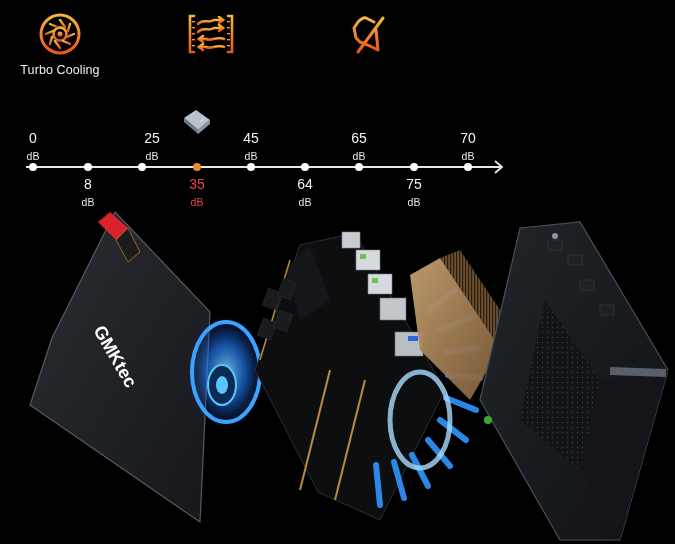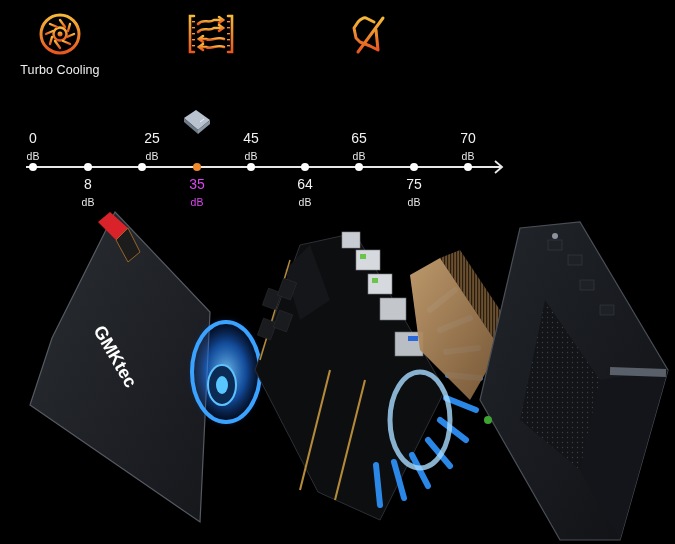--- a/index.html
+++ b/index.html
@@ -11,21 +11,21 @@
   #f1 { left: 14px; width: 92px; }
   #f2 { left: 116px; width: 190px; }
   #f3 { left: 312px; width: 116px; }
 
   .timeline { position: absolute; left: 0; top: 0; width: 675px; height: 210px; }
   .tick { position: absolute; text-align: center; width: 40px; margin-left: -20px; line-height: 1; }
   .tick .num { display: block; font-size: 14px; color: #f2f2f2; }
   .tick .unit { display: block; font-size: 10.5px; color: #e6e6e6; margin-top: 6px; text-align: center; }
   .tick.up { top: 131px; }
   .tick.down { top: 177px; }
-  .tick.active .num, .tick.active .unit { color: #d946ef; }
+  .tick.active .num, .tick.active .unit { color: #ef4444; }
   .dot { position: absolute; width: 8px; height: 8px; border-radius: 50%; background: #fff; top: 163px; margin-left: -4px; }
   .dot.active { background: #f08a2a; }
   .mini-pc { position: absolute; left: 180px; top: 108px; width: 32px; height: 28px; }
 
   .scene { position: absolute; left: 0; top: 205px; width: 675px; height: 339px; }
 </style>
 </head>
 <body>
 
 <div class="feature" id="f1">

